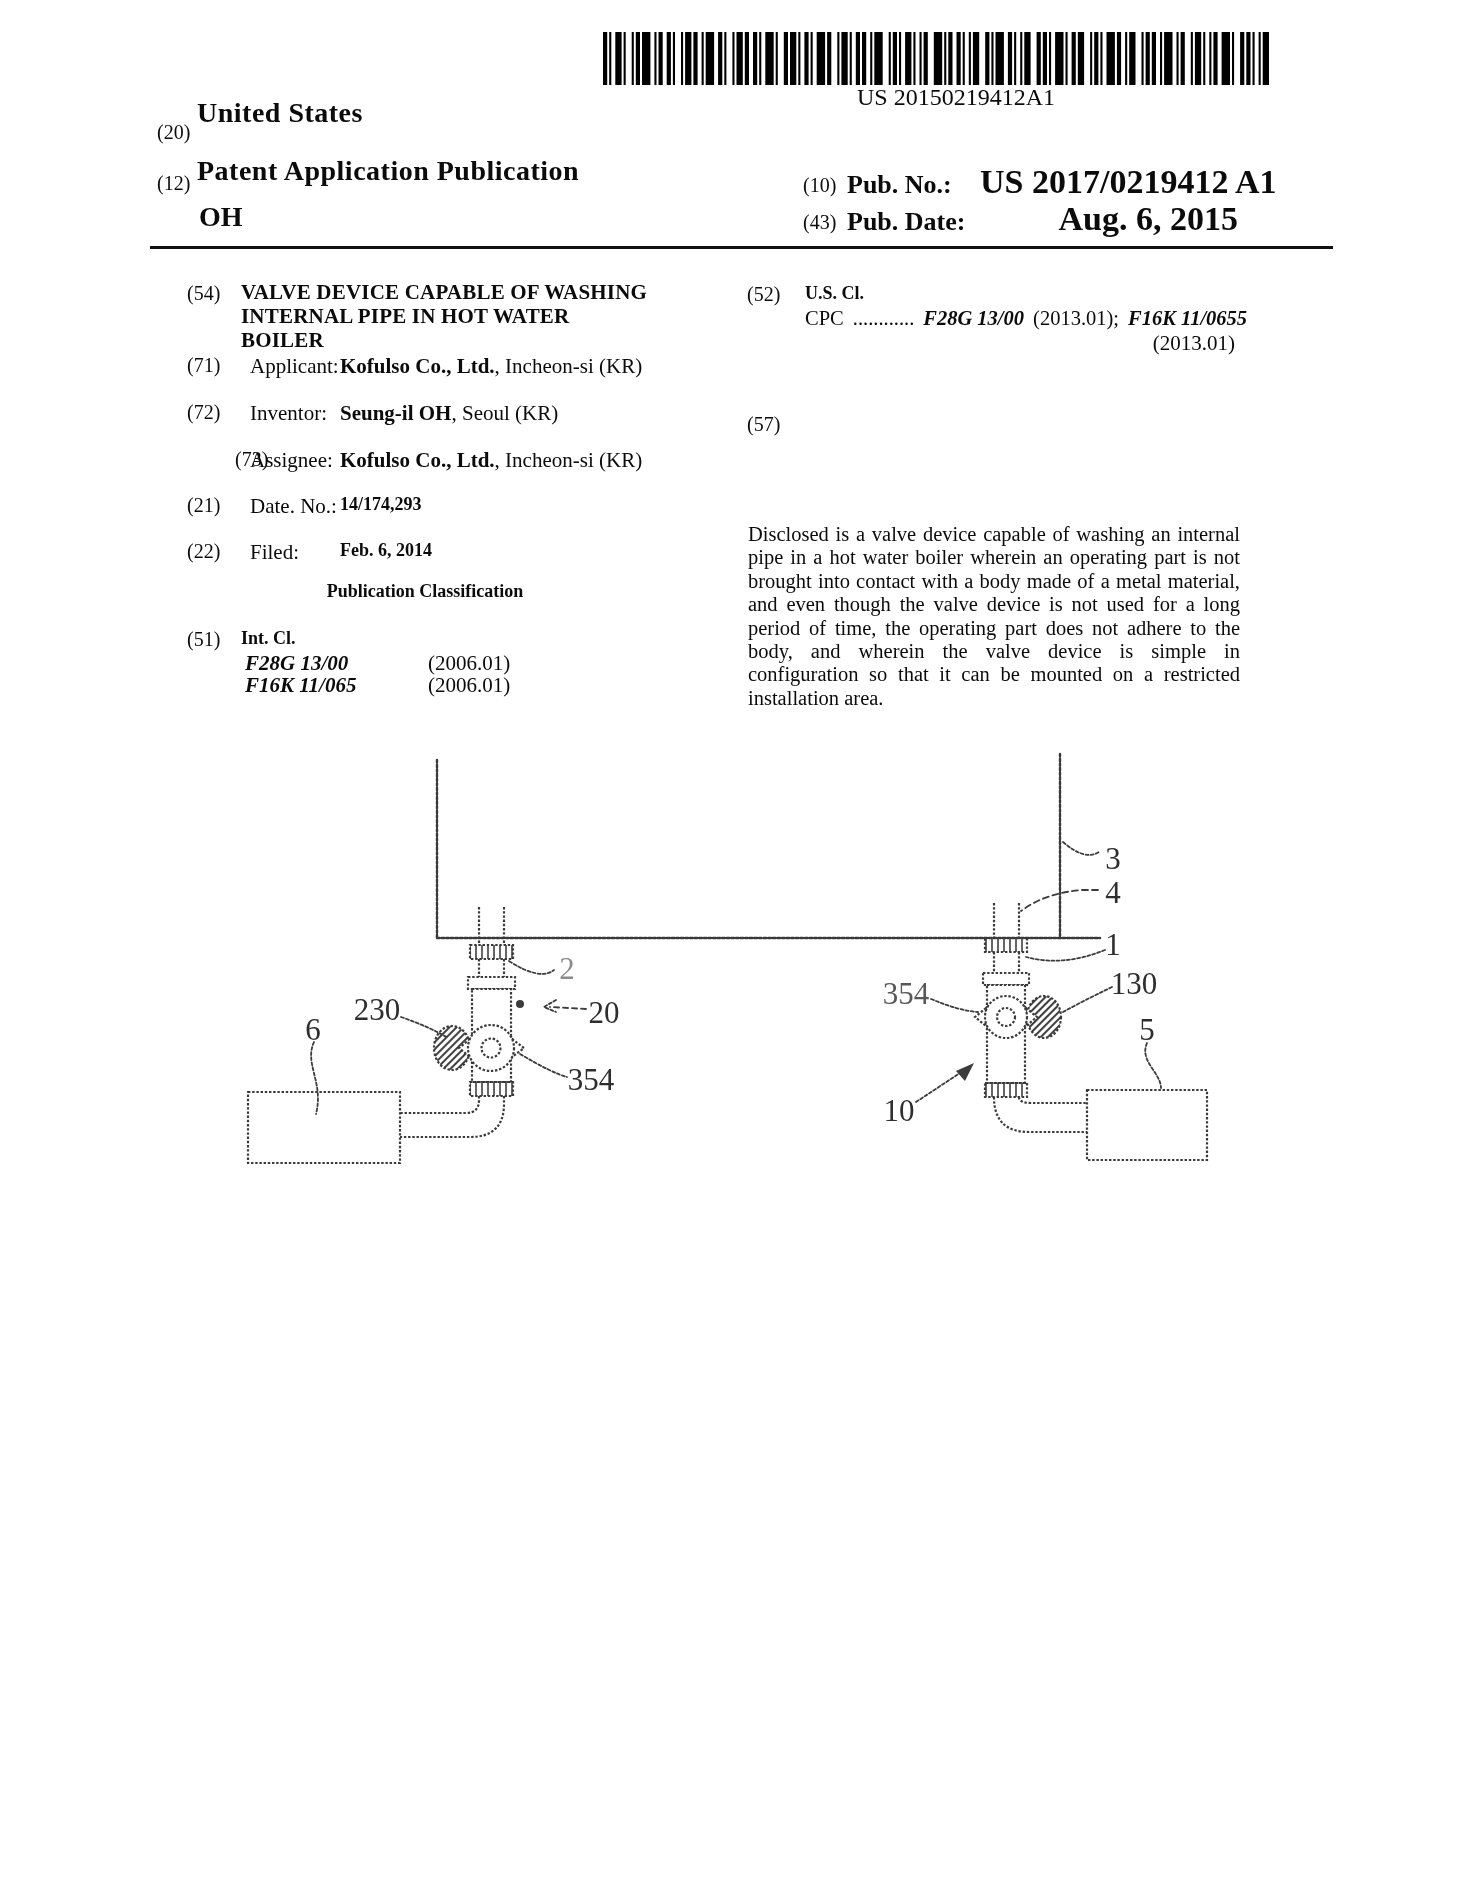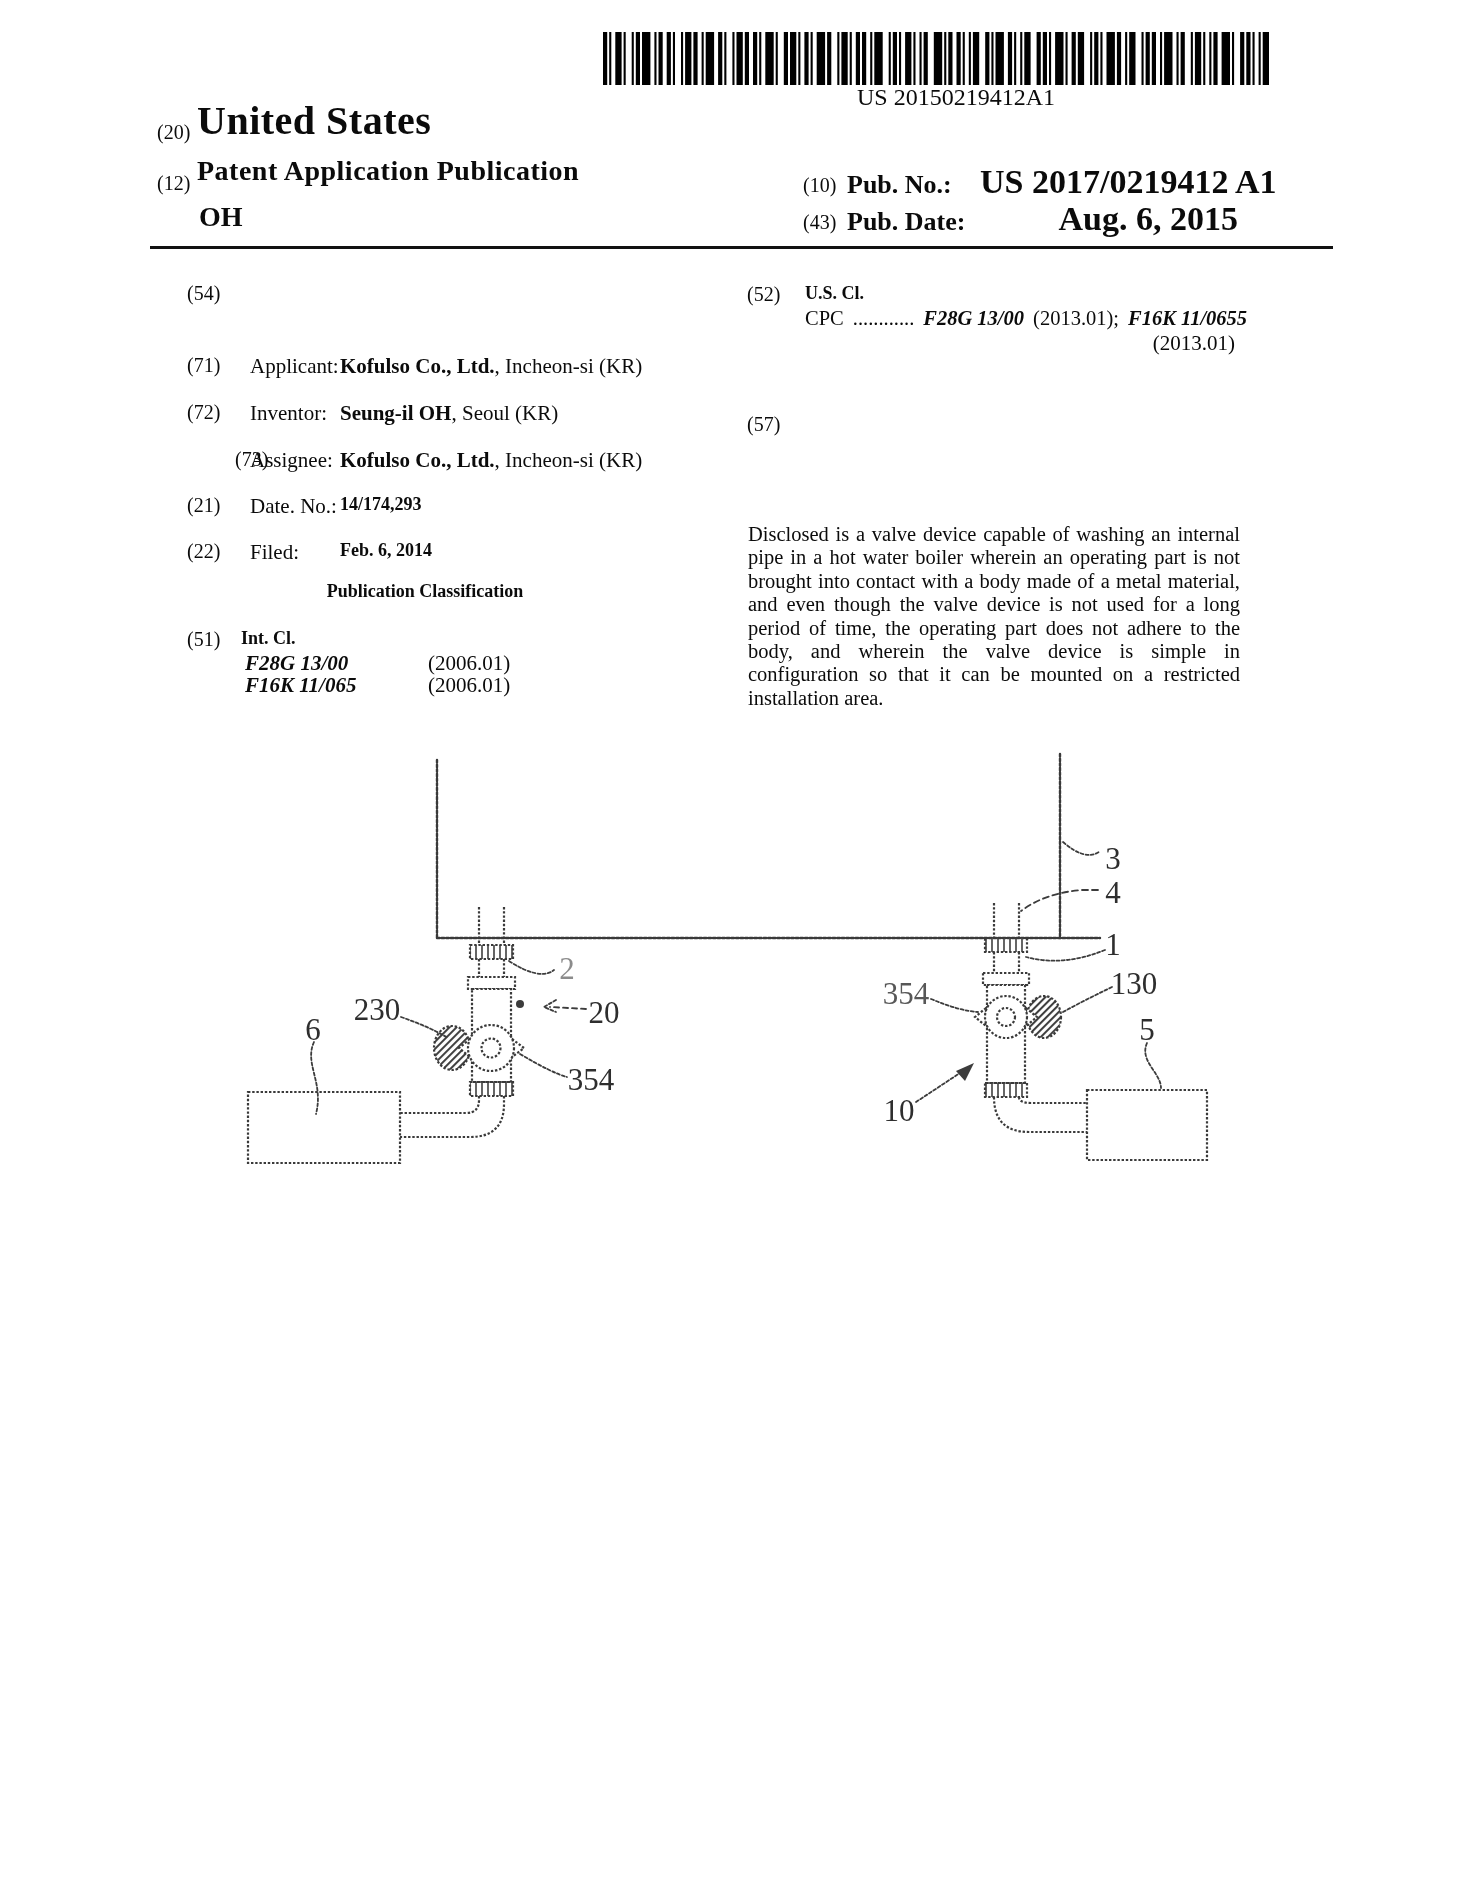--- a/index.html
+++ b/index.html
@@ -1,20 +1,20 @@
 <!DOCTYPE html>
 <html><head>
 <meta charset="utf-8">
 <style>
   html,body{margin:0;padding:0;background:#ffffff;}
   .page{position:relative;width:1481px;height:1893px;background:#ffffff;
         font-family:"Liberation Serif",serif;color:#0b0b0b;overflow:hidden;}
   .abs{position:absolute;}
   .num{font-size:20px;}
-  .h-country{font-size:40px;font-weight:bold;letter-spacing:.5px;}
+  .h-country{font-size:28px;font-weight:bold;letter-spacing:.5px;}
   .h-doctype{font-size:28px;font-weight:bold;letter-spacing:.5px;}
   .h-oh{font-size:28px;font-weight:bold;}
   .h-publabel{font-size:26px;font-weight:bold;}
   .h-pubval{font-size:34px;font-weight:bold;}
   .rule{position:absolute;background:#111;}
   .f{font-size:21px;}
   .fb{font-size:18px;font-weight:bold;}
   .title54{font-size:21px;font-weight:bold;line-height:24px;letter-spacing:.2px;}
   .ital{font-style:italic;font-weight:bold;}
   .just{text-align:justify;}
@@ -139,20 +139,21 @@
   <span class="abs num" style="left:803px;top:174px;">(10)</span>
   <span class="abs h-publabel" style="left:847px;top:170px;">Pub. No.:</span>
   <span class="abs h-pubval" style="left:980px;top:163px;">US 2017/0219412 A1</span>
   <span class="abs num" style="left:803px;top:211px;">(43)</span>
   <span class="abs h-publabel" style="left:847px;top:207px;">Pub. Date:</span>
   <span class="abs h-pubval" style="right:243px;top:200px;">Aug. 6, 2015</span>
 
   <div class="rule" style="left:150px;top:246px;width:1183px;height:3px;"></div>
 
   <span class="abs num" style="left:187px;top:282px;">(54)</span>
+  <div class="abs title54" style="left:241px;top:280px;width:410px;">VALVE DEVICE CAPABLE OF WASHING INTERNAL PIPE IN HOT WATER BOILER</div>
 
   <div class="abs" style="left:187px;top:354px;width:540px;">
     <span class="abs num" style="left:0;top:0;">(71)</span>
     <span class="abs f" style="left:63px;top:0;">Applicant:</span>
     <span class="abs f" style="left:153px;top:0;"><b>Kofulso Co., Ltd.</b><span>, Incheon-si (KR)</span></span>
   </div>
 
   <div class="abs" style="left:187px;top:401px;width:540px;">
     <span class="abs num" style="left:0;top:0;">(72)</span>
     <span class="abs f" style="left:63px;top:0;">Inventor:</span>

